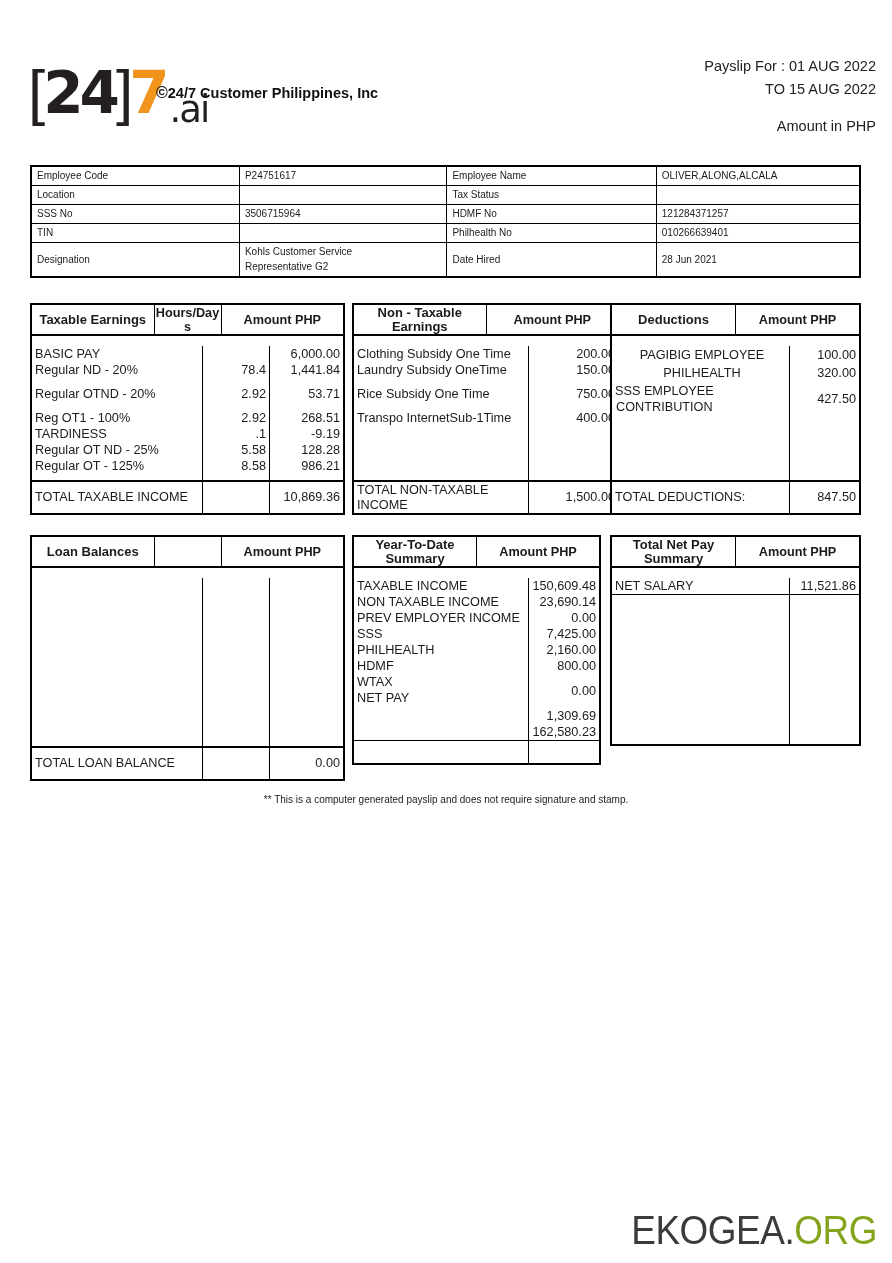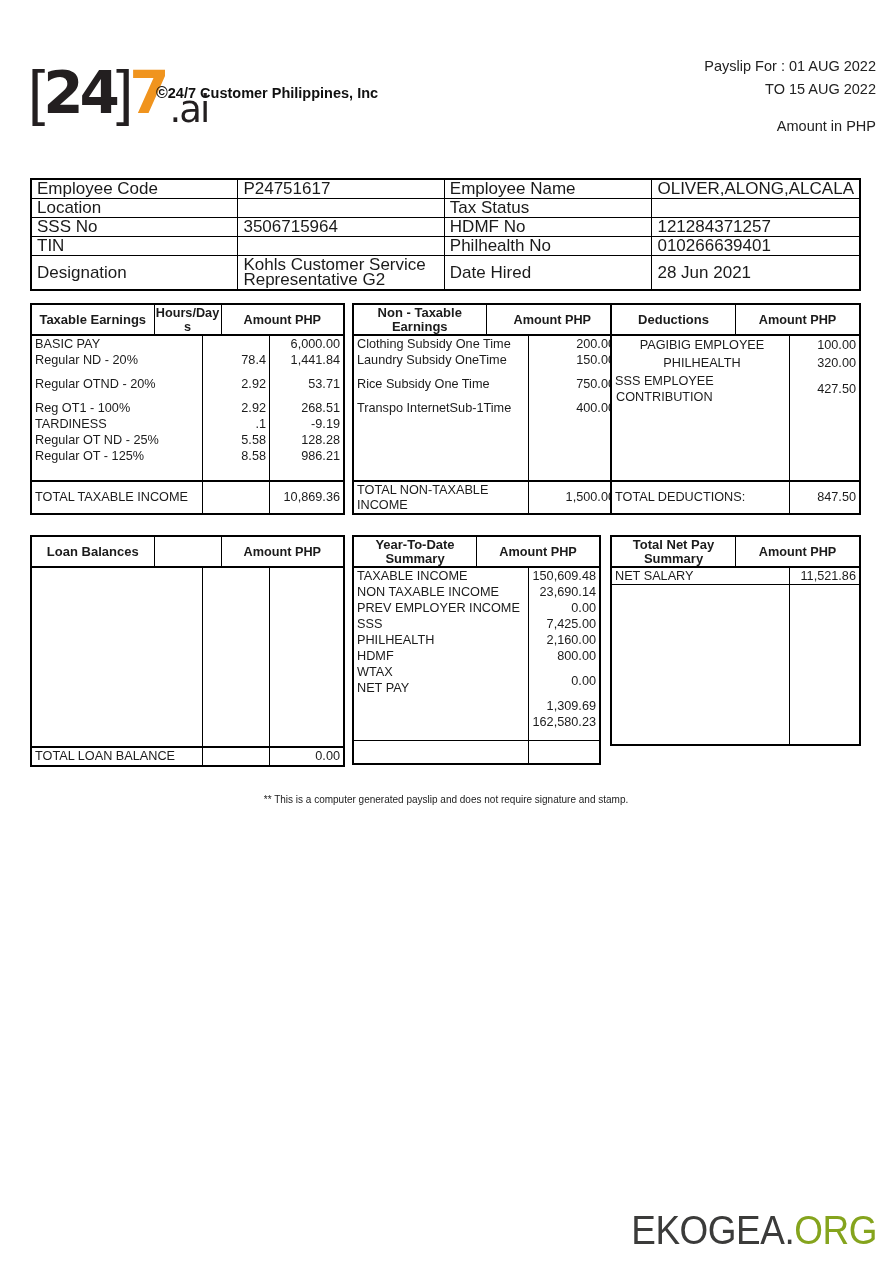--- a/index.html
+++ b/index.html
@@ -13,51 +13,51 @@
           font-family:"DejaVu Sans", sans-serif; color:#231f20; }
   .logo .lb { font-size:62px; font-weight:400; font-family:"Liberation Sans",sans-serif; letter-spacing:-2px; }
   .logo .ln { font-size:58px; font-weight:700; letter-spacing:-4px; }
   .logo .l7 { font-size:58px; font-weight:700; margin-left:-2px; }
   .logo .lai{ font-size:37px; font-weight:400; position:relative; top:9px; letter-spacing:-2px; }
   .company-line { position:absolute; left:156px; top:84px; font-size:14.5px; font-weight:bold; color:#111; }
   .company-line .cmark { font-size:16px; }
   .pay-meta { position:absolute; right:16px; top:55px; text-align:right; font-size:14.5px; line-height:23px; color:#222; }
   .pay-meta .amt-note { margin-top:14px; }
   
-  table.emp { position:absolute; left:30px; top:178px; width:831px; border-collapse:collapse;
-              font-size:17px; }
+  table.emp { position:absolute; left:30px; top:165px; width:831px; border-collapse:collapse;
+              font-size:10px; }
   table.emp { border:2px solid #000; }
   table.emp td { border:1px solid #000; padding:1px 5px; vertical-align:middle; white-space:pre-line; line-height:15px; }
   table.emp td.c0 { width:209px; } table.emp td.c1 { width:208px; }
   table.emp td.c2 { width:210px; } table.emp td.c3 { width:204px; }
   table.emp tr    { height:19px; }
   table.emp tr.tall { height:35px; }
   
   .mt { position:absolute; border:2px solid #000; background:#fff; font-size:12.7px; }
   .mt-header { display:flex; border-bottom:2px solid #000; height:31px; font-weight:bold; }
   .mt-header .hcell { display:flex; align-items:center; justify-content:center; text-align:center;
                       padding:1px 0; line-height:14px; }
   .mt-header .hcell + .hcell { border-left:1px solid #000; }
   .mt-header .title { flex:1; font-size:13px; }
   .mt-header .hours { word-break:break-all; }
   .mt-body { display:flex; position:relative; }
-  .mt-body .col { display:flex; flex-direction:column; }
+  .mt-body .col { display:flex; flex-direction:column;margin-top:10px; }
   .mt-body .col + .col { border-left:1px solid #000; }
   .line { height:16px; line-height:16px; white-space:nowrap; overflow:visible; }
   .lh18 .line { height:18px; line-height:18px;text-align:center; }
   .line.sp { height:8px; }
   .line.tall { height:34px; line-height:16px; white-space:pre-line; display:flex; align-items:center; }
   .line.rule { border-bottom:1px solid #000; height:17px; line-height:16px; }
   .col-label .line { padding-left:3px; }
   .col-hours .line, .col-amount .line { text-align:right; padding-right:3px; }
   .col-amount .line.tall, .col-hours .line.tall { justify-content:flex-end; }
   .col-label .line.tall { justify-content:flex-start; }
   .mt-total, .mt-footer { display:flex; border-top:2px solid #000; }
   .mt-total { height:33px; }
-  .mt-total.thin { height:19px; border-top-width:2px; }
+  .mt-total.thin { height:33px; border-top-width:2px; }
   .mt-footer { height:23px; border-top-width:1px; }
   .mt-total .cell, .mt-footer .cell { display:flex; align-items:center; padding:0 3px; line-height:15px; }
   .mt-total .cell + .cell, .mt-footer .cell + .cell { border-left:1px solid #000; }
   .mt-total .cell.amount, .mt-footer .cell.amount { justify-content:flex-end; text-align:right; }
   
   .w-lab3 { width:170px; } .w-hrs3 { width:67px; } .w-amt3 { flex:1; }
   .w-lab2a { width:174px; } .w-amt2a { flex:1; }
   .w-lab2b { width:177px; } .w-amt2b { flex:1; }
   
   .gen-note { position:absolute; left:0; right:0; top:794px; text-align:center; font-size:10px; color:#222; }

